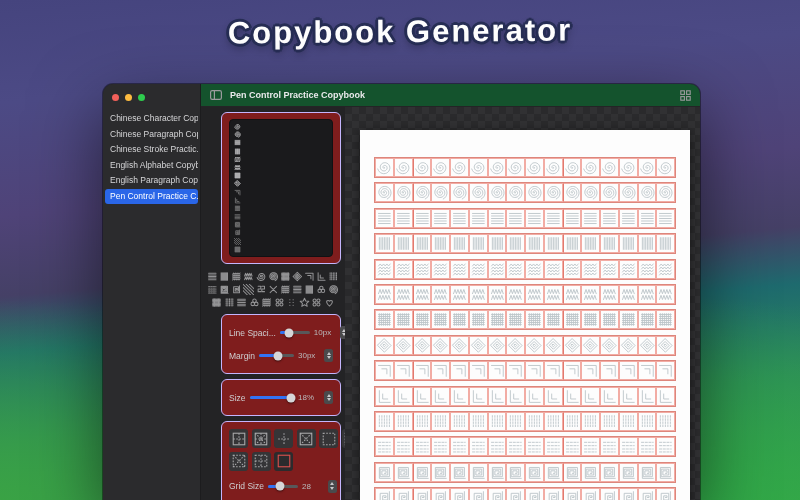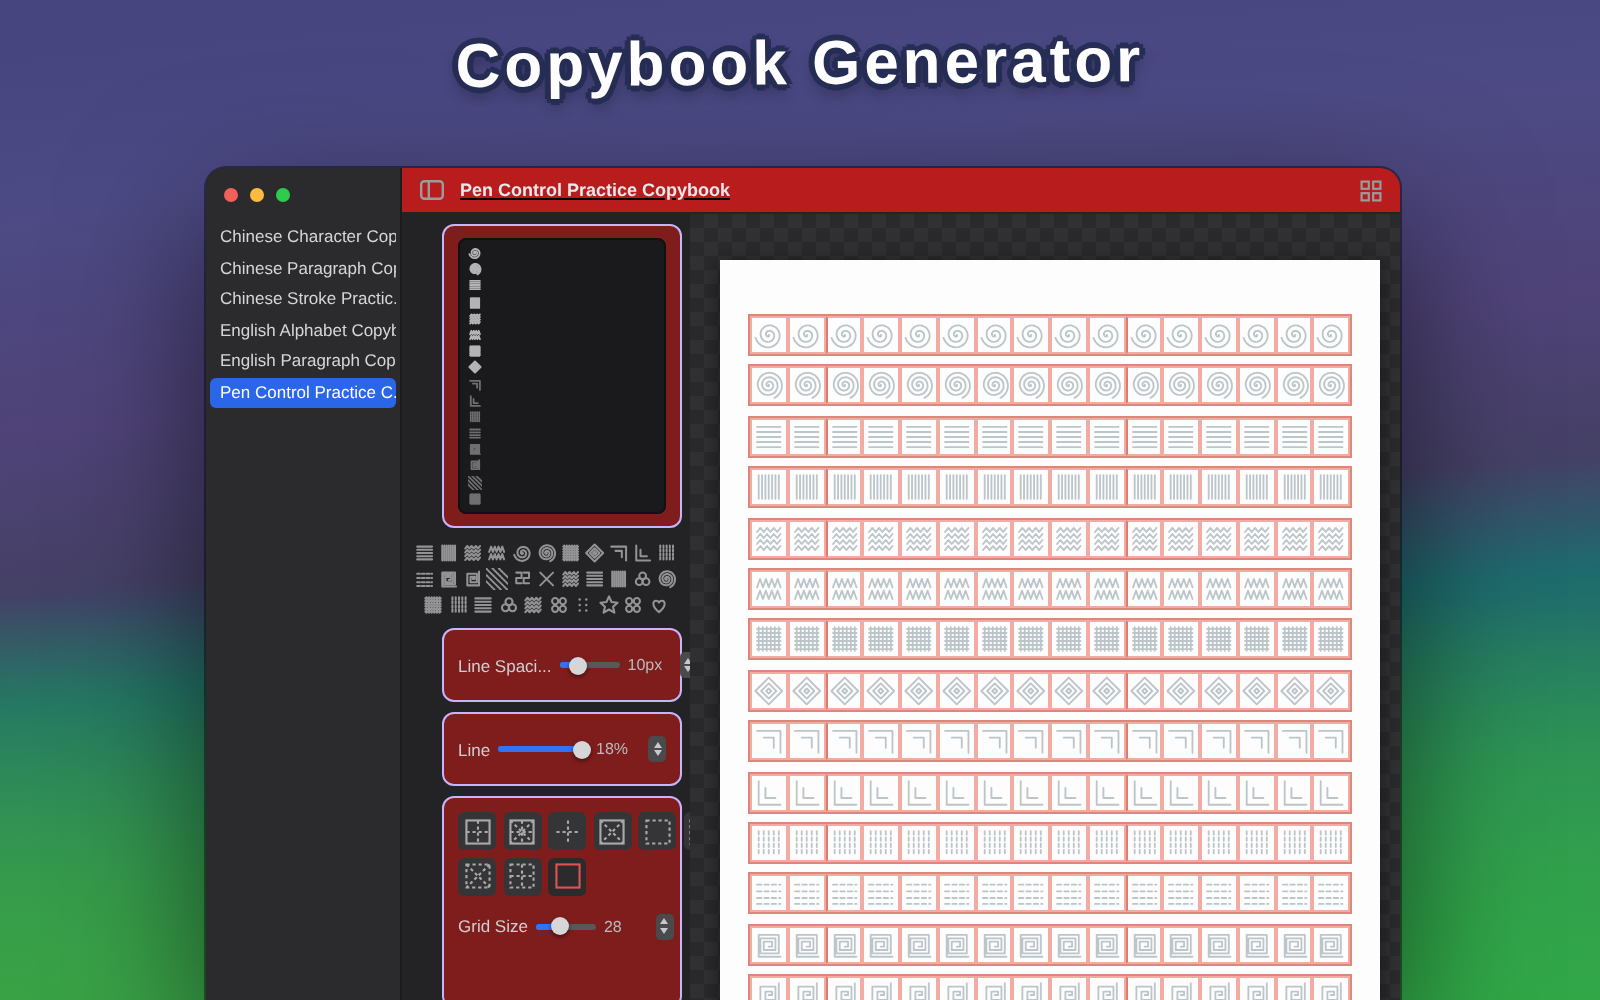--- a/index.html
+++ b/index.html
@@ -39,22 +39,22 @@
   .slist { padding:2px 2px; }
   .sitem {
     height:15.5px; line-height:15.5px; font-size:8.5px; color:#d6d6d8;
     padding:0 5px; border-radius:3px; white-space:nowrap; overflow:hidden; cursor:default;
   }
   .sitem.sel { background:#2a66e8; color:#fff; }
 
   
   .main { flex:1; display:flex; flex-direction:column; min-width:0; }
   .titlebar {
-    height:23px; flex:none; background:#b91c1c; border-bottom:1px solid #242426;
-    display:flex; align-items:center; padding:0 9px; gap:8px;text-decoration:underline;
+    height:23px; flex:none; background:#14532d; border-bottom:1px solid #242426;
+    display:flex; align-items:center; padding:0 9px; gap:8px;
   }
   .tb-title { font-size:9px; font-weight:bold; color:#e9e9eb; white-space:nowrap; }
   .tb-icon { color:#9b9b9d; display:flex; align-items:center; }
   .tb-right { margin-left:auto; }
 
   .content { flex:1; display:flex; min-height:0; }
 
   
   .panel { width:144px; flex:none; background:#232325; padding:5px 4px; overflow:hidden; }
   .group {
@@ -466,25 +466,37 @@
             <div class="track">
                 <div class="fill" style="width: 30%;"></div>
                 <div class="thumb" style="left: 30%;"></div>
               </div>
             <span class="sval">10px</span>
             <div class="stepper">
                 <span class="tri-up"></span>
                 <span class="tri-dn"></span>
               </div>
           </div>
+          <div class="srow">
+            <span class="slabel">Margin</span>
+            <div class="track">
+                <div class="fill" style="width: 55%;"></div>
+                <div class="thumb" style="left: 55%;"></div>
+              </div>
+            <span class="sval">30px</span>
+            <div class="stepper">
+                <span class="tri-up"></span>
+                <span class="tri-dn"></span>
+              </div>
+          </div>
         </div>
 
         <div class="group">
           <div class="srow">
-            <span class="slabel">Line</span>
+            <span class="slabel">Size</span>
             <div class="track">
                 <div class="fill" style="width: 93%;"></div>
                 <div class="thumb" style="left: 93%;"></div>
               </div>
             <span class="sval">18%</span>
             <div class="stepper">
                 <span class="tri-up"></span>
                 <span class="tri-dn"></span>
               </div>
           </div>

